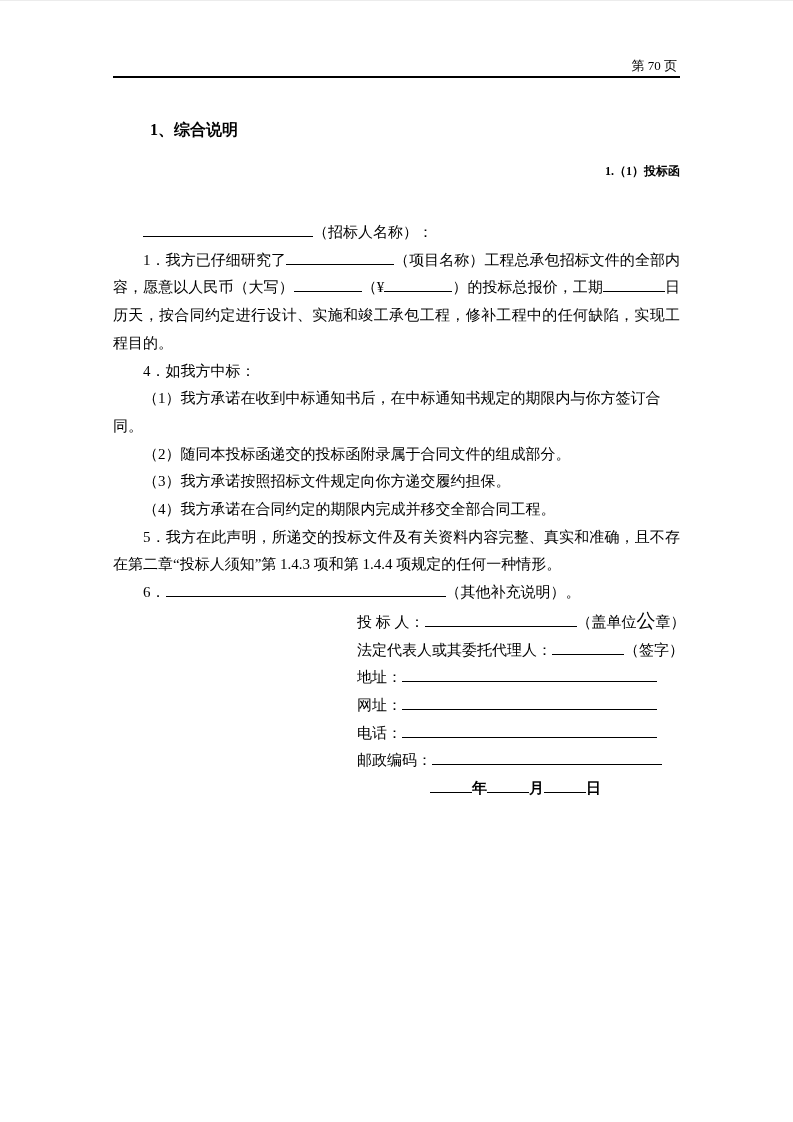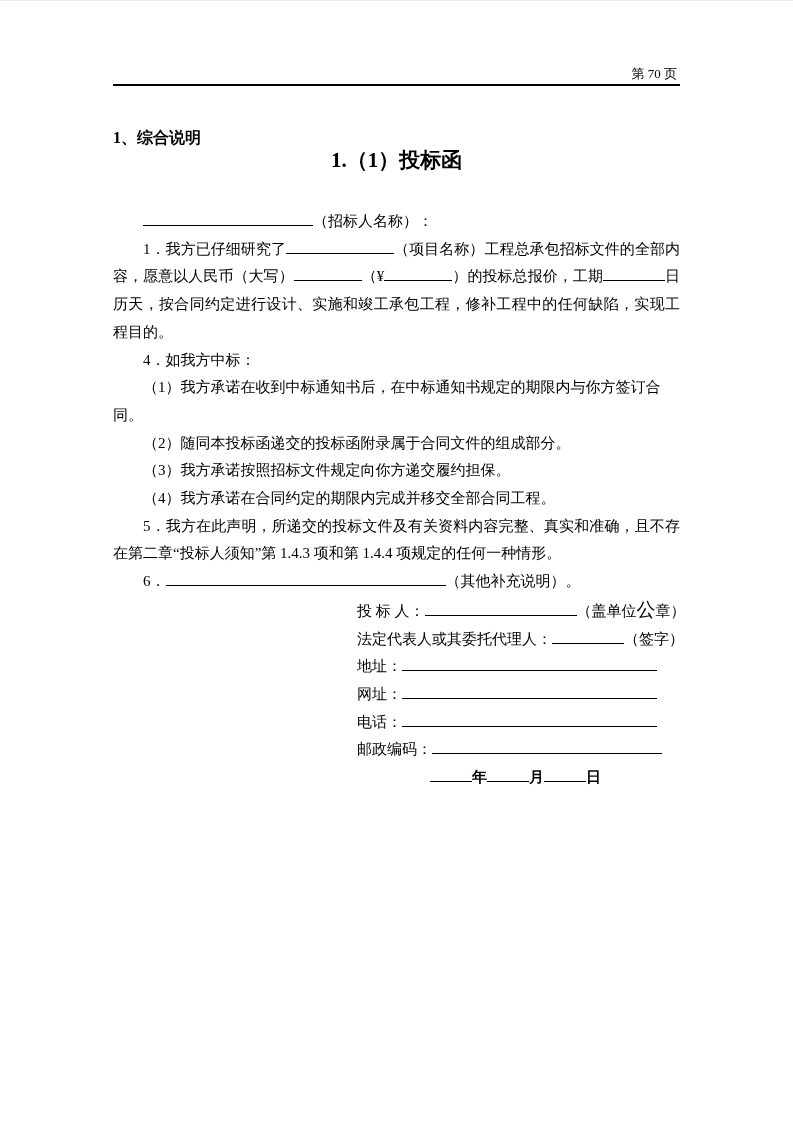--- a/index.html
+++ b/index.html
@@ -6,21 +6,21 @@
   html, body { background: #ffffff; }
   body {
     width: 793px; height: 1122px;
     font-family: "Liberation Serif", "DejaVu Serif", serif;
     color: #000;
     position: relative;
     overflow: hidden;
   }
   .page {
     width: 793px; height: 896px;
-    padding: 12px 113px;
+    padding: 4px 113px;
     background: #fff;
     border-top: 1px solid #ececec;
   }
   
   .header {
     padding-top: 50px;
     border-bottom: 2px solid #000;
     text-align: right;
     line-height: 19px;
   }
@@ -31,27 +31,28 @@
     padding: 0 3px 2px 3px;
     margin-bottom: -2px;
   }
   
   .section-heading {
     margin-top: 42px;
     font-size: 16px;
     font-weight: bold;
     line-height: 20px;
     text-align: left;
+    margin-left: 37px;
   }
   .doc-title {
-    margin-top: 0;
-    font-size: 21px;
+    margin-top: 19px;
+    font-size: 12px;
     font-weight: bold;
     line-height: 24px;
-    text-align: center;
+    text-align: right;
   }
   
   .doc-body { margin-top: 36px; }
   .para {
     font-size: 15px;
     line-height: 27.7px;
     text-indent: 2em;
     text-align: left;
   }
   .para.justify { text-align: justify; }

